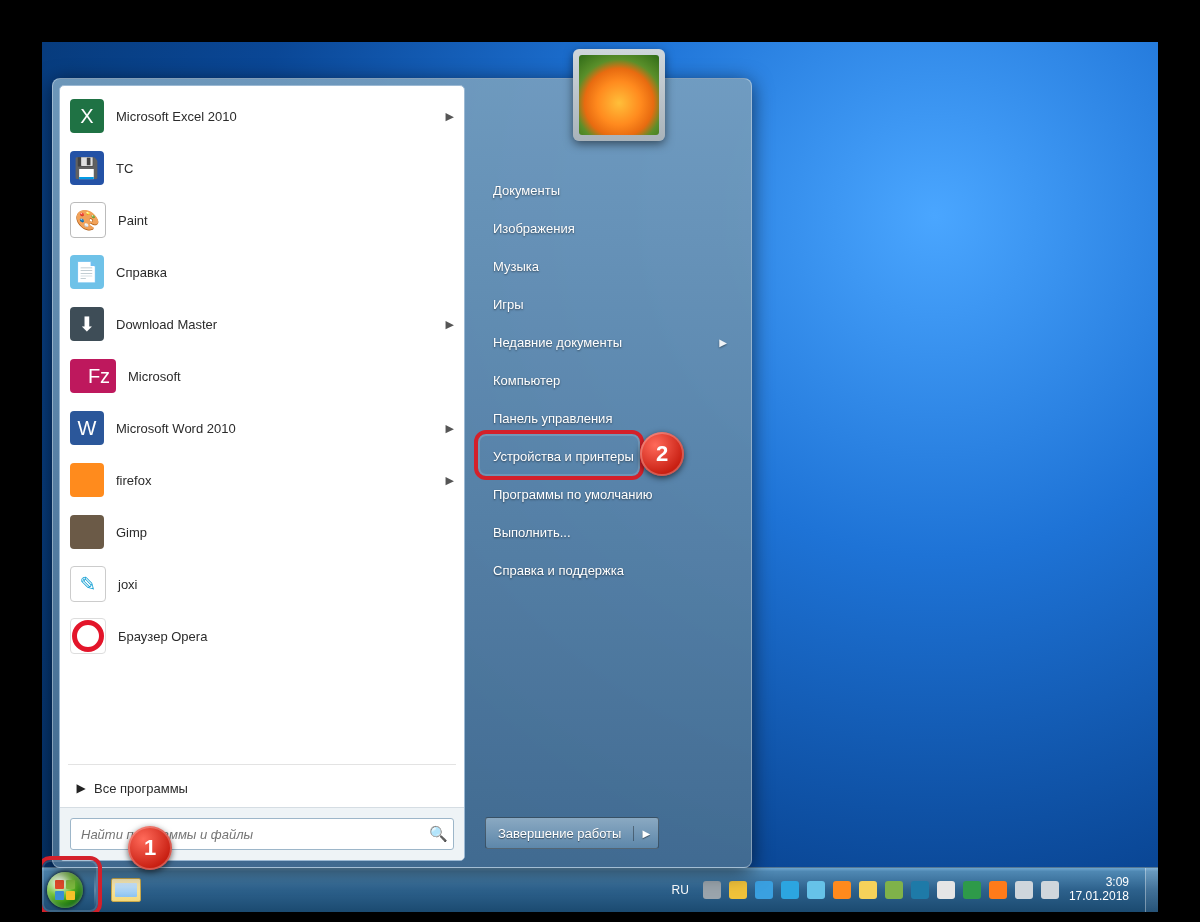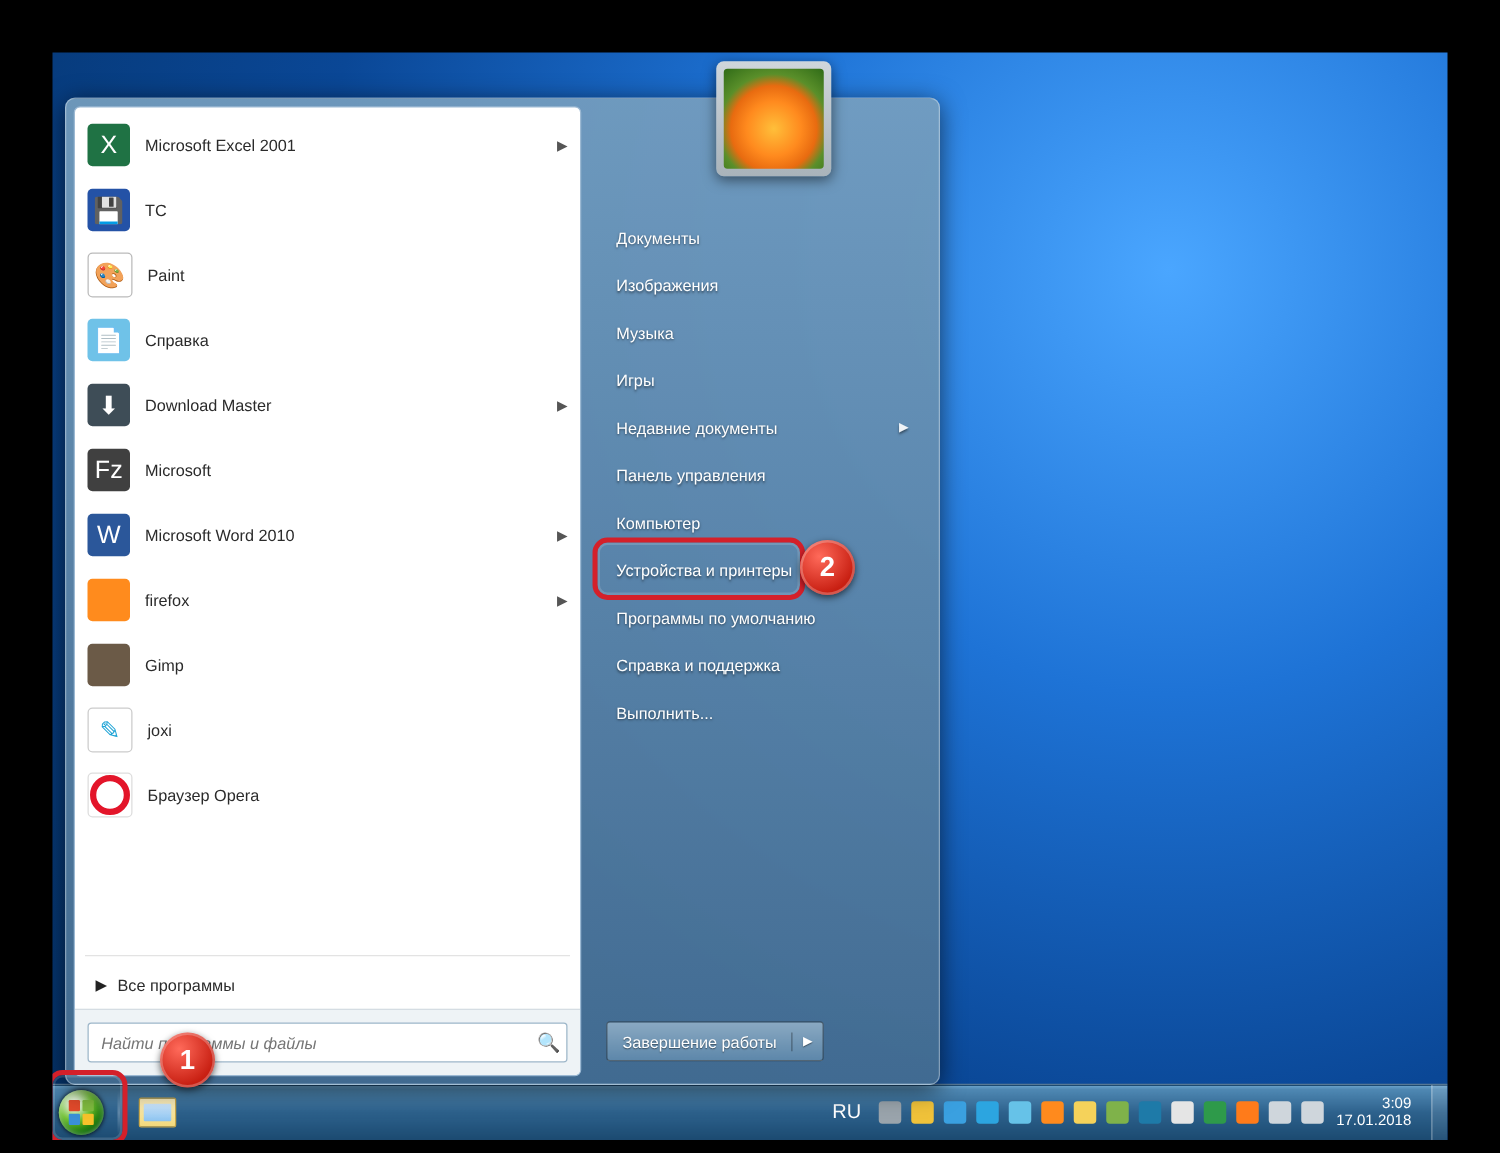--- a/index.html
+++ b/index.html
@@ -24,21 +24,21 @@
   .orb-flag .r{top:0;left:0;background:#e24a2b;}
   .orb-flag .g{top:0;right:0;background:#7fbb3f;}
   .orb-flag .b{bottom:0;left:0;background:#3a8fd6;}
   .orb-flag .y{bottom:0;right:0;background:#f6c22a;}
   .tb-sep{width:2px;height:36px;background:linear-gradient(to bottom,transparent,rgba(255,255,255,.25),transparent);margin:0 6px;}
   .tb-pin{width:48px;height:36px;border-radius:3px;display:flex;align-items:center;justify-content:center;}
   .explorer-ico{width:28px;height:22px;background:linear-gradient(to bottom,#fdf0c0,#f3d97b);border:1px solid #c9a84a;border-radius:2px;position:relative;}
   .explorer-ico:before{content:"";position:absolute;top:4px;left:3px;width:22px;height:14px;background:linear-gradient(to bottom,#cfe9ff,#8cc3f0);border-radius:1px;}
   
   .tray{margin-left:auto;display:flex;align-items:center;height:100%;gap:10px;padding:0 10px;color:#fff;}
-  .tray .lang{font-size:16px;padding:2px 4px;}
+  .tray .lang{font-size:12px;padding:2px 4px;}
   .tray .tico{width:18px;height:18px;border-radius:3px;display:inline-block;}
   .clock{text-align:right;line-height:1.15;font-size:12px;padding-right:6px;color:#fff;}
   .showdesk{width:12px;height:44px;border-left:1px solid rgba(255,255,255,.35);
     background:linear-gradient(to bottom,rgba(255,255,255,.15),rgba(255,255,255,.05));}
   
   .startmenu{position:absolute;left:10px;bottom:44px;width:700px;height:790px;z-index:10;
     border-radius:8px;
     background:linear-gradient(to bottom,rgba(118,158,190,.92),rgba(70,110,145,.92));
     box-shadow:0 4px 20px rgba(0,0,0,.6);padding:6px;box-sizing:border-box;
     border:1px solid rgba(255,255,255,.35);display:flex;}
@@ -77,21 +77,21 @@
   .hl{position:absolute;border:4px solid #d4202a;border-radius:12px;box-shadow:0 0 0 2px rgba(255,255,255,.15) inset;pointer-events:none;z-index:40;}
   .badge{position:absolute;width:44px;height:44px;border-radius:50%;
     background:radial-gradient(circle at 35% 30%,#ff6a5a,#c81f12 70%);color:#fff;font-size:22px;font-weight:600;
     display:flex;align-items:center;justify-content:center;box-shadow:0 2px 6px rgba(0,0,0,.6),0 0 0 2px rgba(255,255,255,.25) inset;z-index:41;}
   
   .ic-excel{background:#1f7244;}
   .ic-tc{background:#2452a6;}
   .ic-paint{background:#fff;border:1px solid #bbb;}
   .ic-note{background:#6fc2e8;}
   .ic-dm{background:#3e4d57;}
-  .ic-fz{background:#404040;}
+  .ic-fz{background:#be185d;padding-left:12px;}
   .ic-word{background:#2b579a;}
   .ic-ff{background:#ff8b1d;}
   .ic-gimp{background:#6b5a47;}
   .ic-joxi{background:#fff;border:1px solid #ccc;color:#1fa4d6!important;}
   .ic-opera{background:#fff;border:1px solid #ddd;}
   .opera-ring{width:22px;height:22px;border:5px solid #e3152a;border-radius:50%;}
 </style>
 </head>
 <body>
 
@@ -102,21 +102,21 @@
 
     <div class="startmenu">
       <div class="userpic">
         <div class="userpic-inner"></div>
       </div>
 
       <div class="left-pane">
         <div class="prog-list" id="prog-list">
             <div class="prog">
               <div class="pico ic-excel">X</div>
-              <span class="plabel">Microsoft Excel 2001</span>
+              <span class="plabel">Microsoft Excel 2010</span>
               <span class="arrow">▶</span>
             </div>
             <div class="prog">
               <div class="pico ic-tc">💾</div>
               <span class="plabel">TC</span>
             </div>
             <div class="prog">
               <div class="pico ic-paint">🎨</div>
               <span class="plabel">Paint</span>
             </div>
@@ -182,36 +182,36 @@
             <span>Музыка</span>
           </div>
         <div class="rlink">
             <span>Игры</span>
           </div>
         <div class="rlink">
           <span>Недавние документы</span>
           <span class="rarrow">▶</span>
         </div>
         <div class="rlink">
+            <span>Компьютер</span>
+          </div>
+        <div class="rlink">
             <span>Панель управления</span>
           </div>
         <div class="rlink">
-            <span>Компьютер</span>
-          </div>
-        <div class="rlink">
             <span>Устройства и принтеры</span>
           </div>
         <div class="rlink">
             <span>Программы по умолчанию</span>
           </div>
         <div class="rlink">
+            <span>Выполнить...</span>
+          </div>
+        <div class="rlink">
             <span>Справка и поддержка</span>
-          </div>
-        <div class="rlink">
-            <span>Выполнить...</span>
           </div>
 
         <div class="shutdown-row">
           <div class="shutdown">
             <span class="lbl">Завершение работы</span>
             <span class="dd">▶</span>
           </div>
         </div>
       </div>
     </div>

